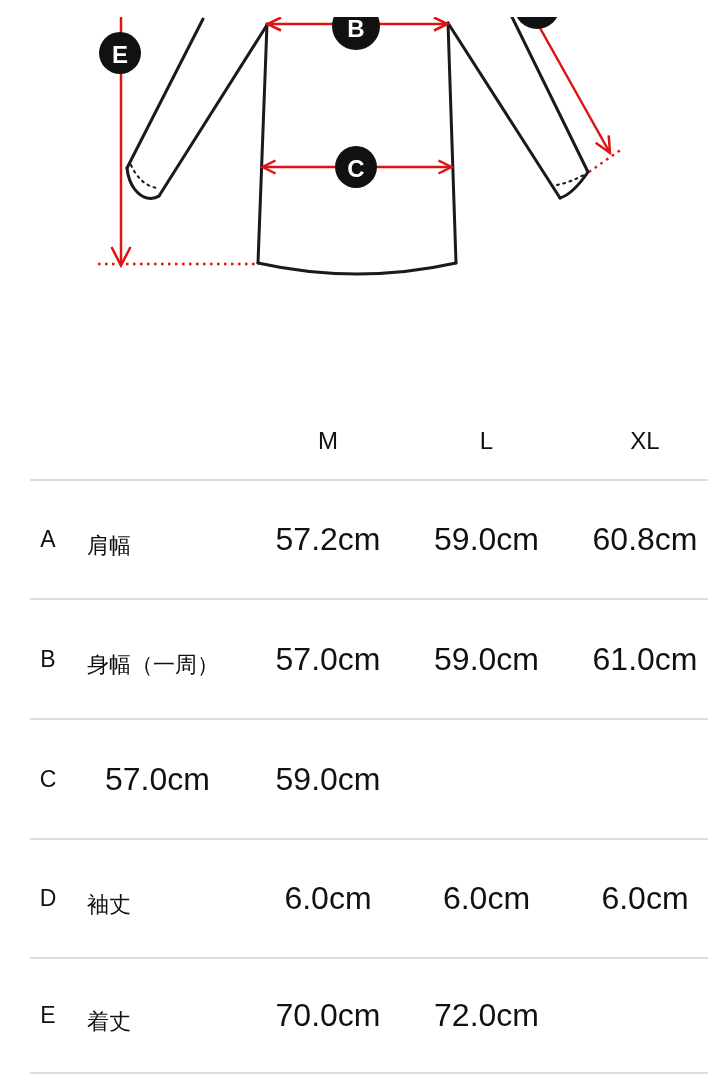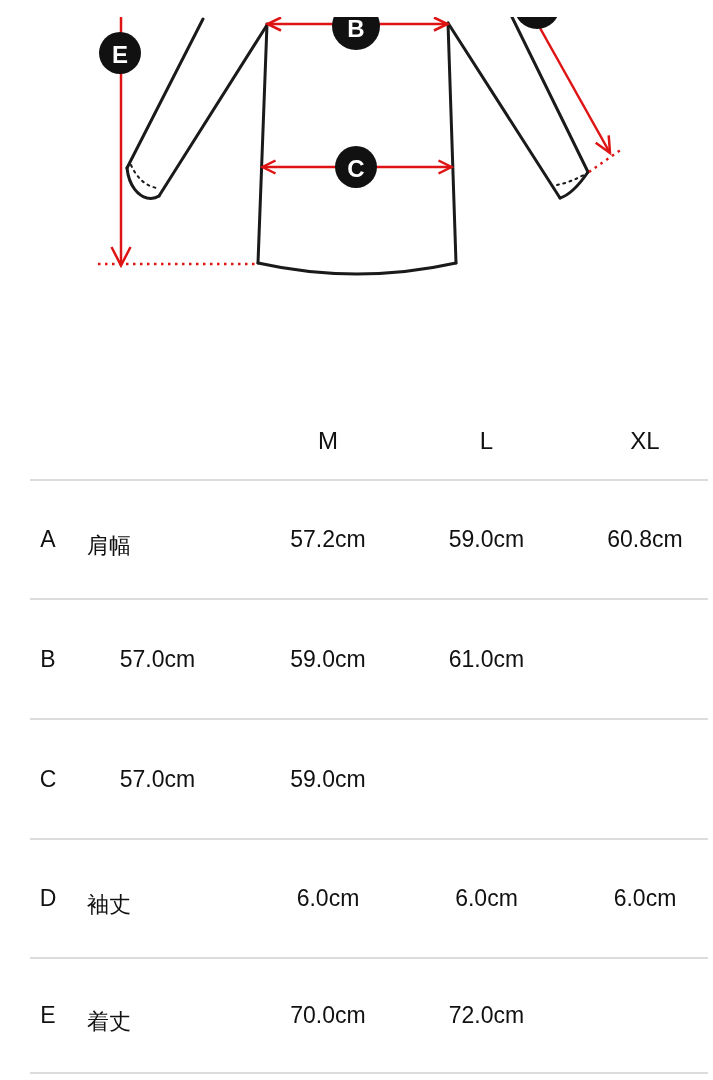--- a/index.html
+++ b/index.html
@@ -26,21 +26,21 @@
     text-anchor:middle;dominant-baseline:central;
   }
   .trow{
     position:absolute;left:0;width:729px;display:grid;
     grid-template-columns:36px 182.75px 158.5px 158.5px 158.5px;
     padding-left:30px;align-items:center;box-sizing:content-box;
   }
   .cell{display:block;white-space:nowrap;}
   .cell.letter{text-align:center;font-size:23px;}
   .cell.label{text-align:left;font-size:22px;padding-left:21px;margin-top:12px;}
-  .cell.val{text-align:center;font-size:23px;}
+  .cell.val{text-align:center;font-size:32px;}
   .cell.hdr{text-align:center;font-size:24px;}
   .divider{position:absolute;left:30px;width:678px;height:2px;background:var(--divider);}
 </style>
 </head>
 <body>
 
 <div class="screen">
 
   <svg class="diagram" width="713" height="268" viewBox="0 0 713 268">
 
@@ -115,20 +115,21 @@
     <div class="trow" style="top:481px;height:117px;">
       <span class="cell letter">A</span>
       <span class="cell label">肩幅</span>
       <span class="cell val">57.2cm</span>
       <span class="cell val">59.0cm</span>
       <span class="cell val">60.8cm</span>
     </div>
 
     <div class="trow" style="top:600px;height:118px;">
       <span class="cell letter">B</span>
+      <span class="cell label">身幅（一周）</span>
       <span class="cell val">57.0cm</span>
       <span class="cell val">59.0cm</span>
       <span class="cell val">61.0cm</span>
     </div>
 
     <div class="trow" style="top:720px;height:118px;">
       <span class="cell letter">C</span>
       <span class="cell val">57.0cm</span>
       <span class="cell val">59.0cm</span>
     </div>

